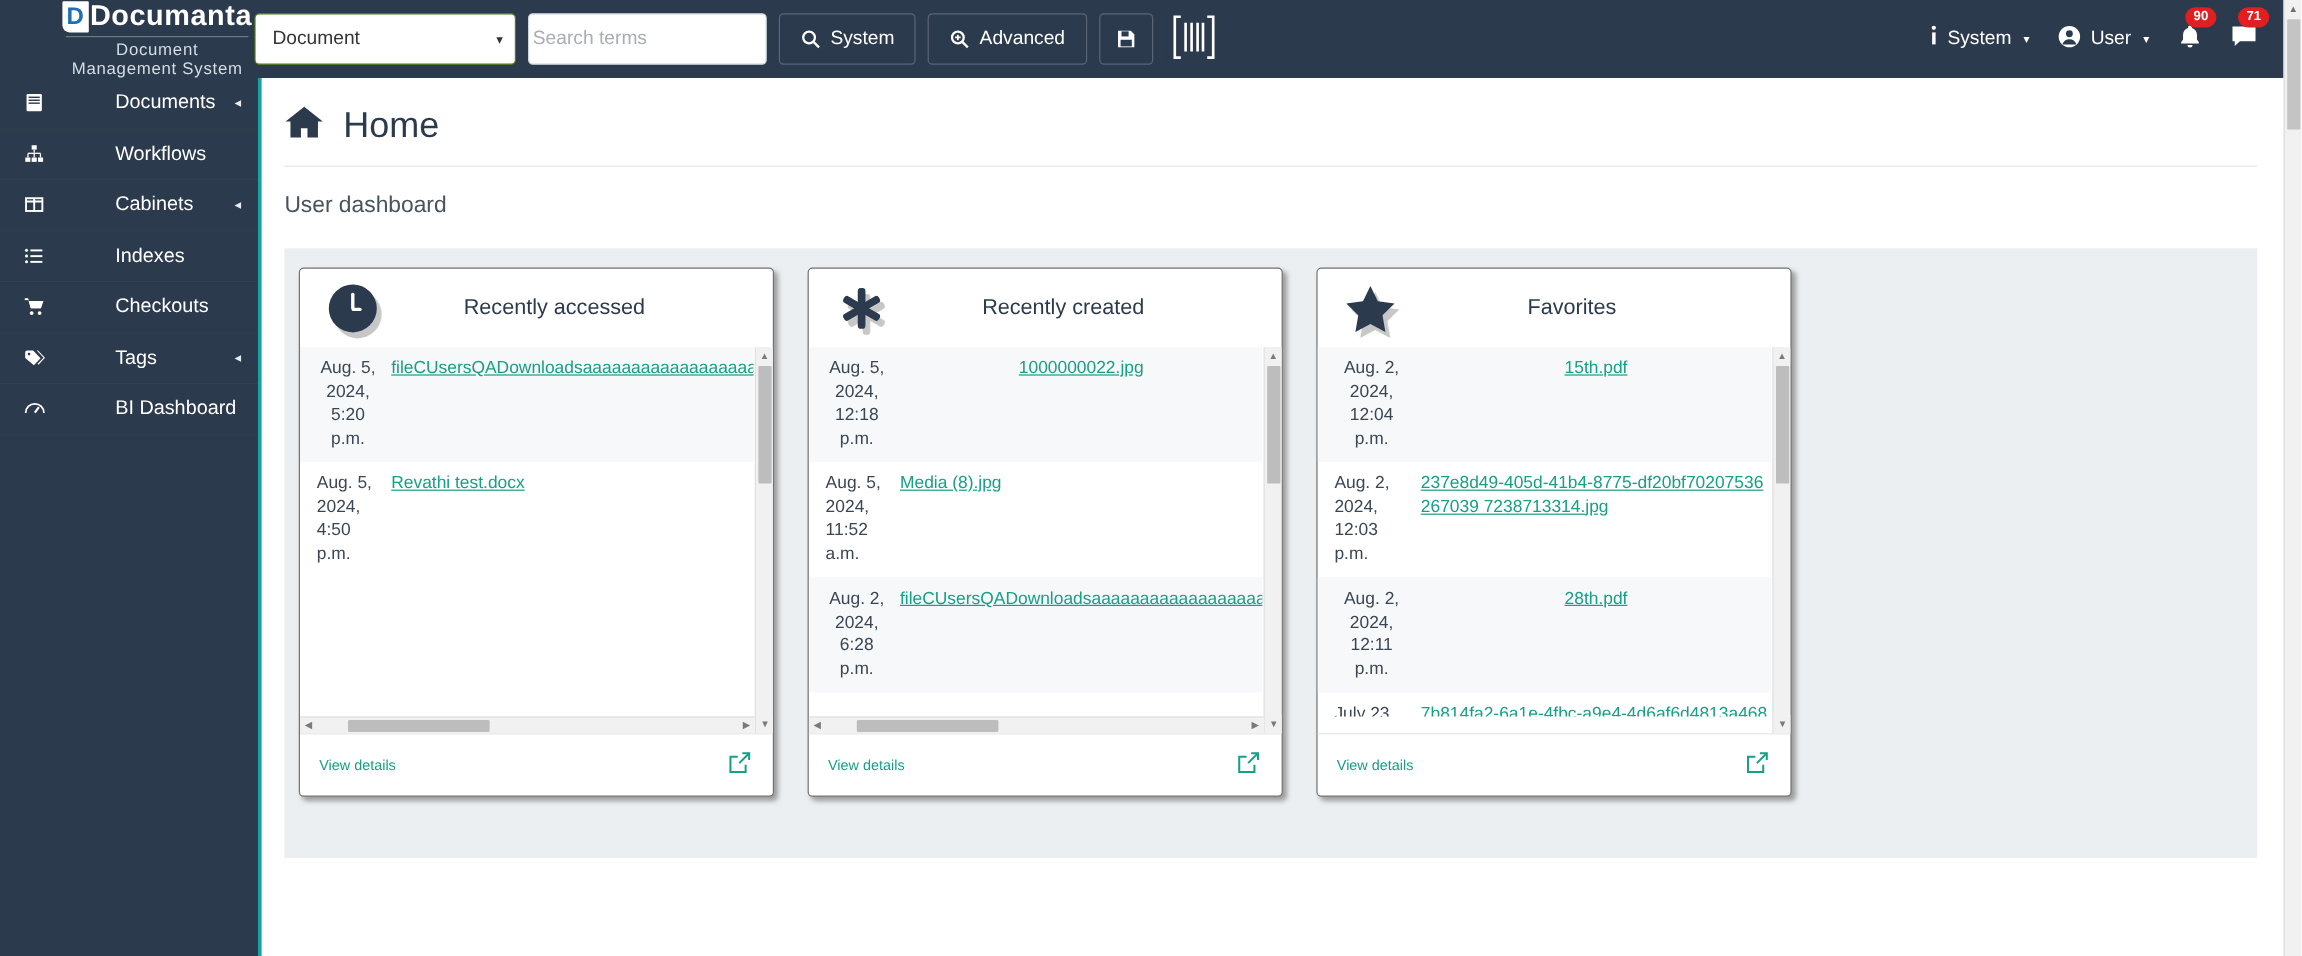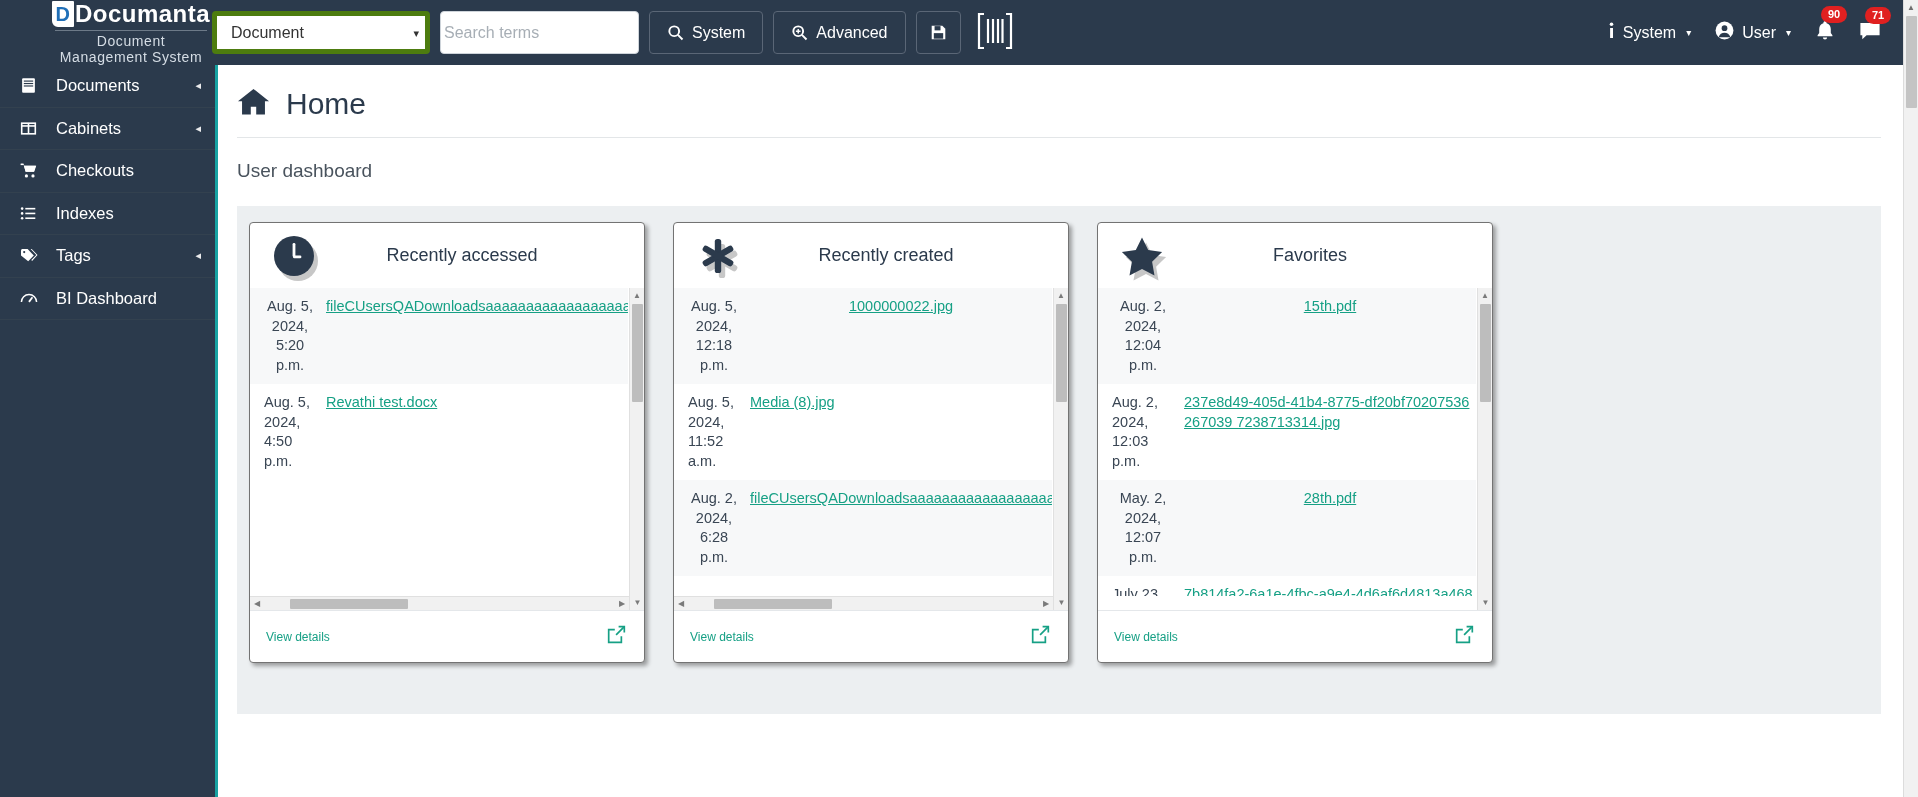--- a/index.html
+++ b/index.html
@@ -54,21 +54,21 @@
   .searchzone {
     display: flex; align-items: center; gap: 10px;
     margin-left: -50px;
   }
   .sel-wrap { position: relative; }
   select.type-select {
     width: 218px; height: 43px;
     padding: 0 28px 0 14px;
     font-size: 16px; color: #333;
     background: #ffffff;
-    border: 5px solid #4d7c0f; border-radius: 4px;
+    border: 1px solid #4d7c0f; border-radius: 4px;
     appearance: none; -webkit-appearance: none;
     font-family: "Liberation Sans", sans-serif;
   }
   .sel-caret {
     position: absolute; right: 11px; top: 50%;
     transform: translateY(-50%);
     pointer-events: none; color: #333; font-size: 11px;
   }
   input.search-input {
     width: 199px; height: 43px;
@@ -129,21 +129,21 @@
     height: 42.5px; padding: 0 14px 0 20px;
     color: #ffffff; font-size: 16.5px;
     cursor: pointer;
     border-bottom: 1px solid #33414f;
   }
   .nav-item .ic {
     width: 26px; display: inline-flex;
     align-items: center; justify-content: flex-start;
     margin-right: 10px; color: #ffffff;
   }
-  .nav-label { flex: 1; }
+  .nav-label { flex: 1; margin-left: 40px; }
   .nav-chev { font-size: 11px; color: #ffffff; opacity: .9; }
 
   
   .main {
     position: absolute; top: 65px; left: 215px;
     width: 1688px; height: 732px;
     background: #ffffff;
     overflow: hidden;
   }
   .page-head {
@@ -402,59 +402,76 @@
           <rect x="2" y="1.2" width="12" height="13.6" rx="1"></rect>
           <rect x="3.6" y="3.3" width="8.8" height="1.1" fill="#2b3a4c"></rect>
           <rect x="3.6" y="5.6" width="8.8" height="1.1" fill="#2b3a4c"></rect>
           <rect x="3.6" y="7.9" width="8.8" height="1.1" fill="#2b3a4c"></rect>
         </svg>
       </span>
       <span class="nav-label">Documents</span>
       <span class="nav-chev">◂</span>
     </div>
 
+    <div class="nav-item">
+      <span class="ic">
+        <svg width="17" height="17" viewBox="0 0 16 16" fill="#fff">
+          <rect x="6" y="1" width="4" height="3.4"></rect>
+          <rect x="1" y="10.6" width="4" height="3.4"></rect>
+          <rect x="6" y="10.6" width="4" height="3.4"></rect>
+          <rect x="11" y="10.6" width="4" height="3.4"></rect>
+          <rect x="7.5" y="4.4" width="1" height="2.4"></rect>
+          <rect x="3" y="6.8" width="10" height="1"></rect>
+          <rect x="2.6" y="7.6" width="1" height="3"></rect>
+          <rect x="7.5" y="7.6" width="1" height="3"></rect>
+          <rect x="12.4" y="7.6" width="1" height="3"></rect>
+        </svg>
+      </span>
+      <span class="nav-label">Workflows</span>
+      <span class="nav-chev"></span>
+    </div>
 
     <div class="nav-item">
       <span class="ic">
         <svg width="17" height="17" viewBox="0 0 16 16" fill="none" stroke="#fff" stroke-width="1.5">
           <rect x="1.6" y="3" width="12.8" height="10"></rect>
           <line x1="8" y1="3" x2="8" y2="13"></line>
           <line x1="1.6" y1="5.6" x2="14.4" y2="5.6"></line>
         </svg>
       </span>
       <span class="nav-label">Cabinets</span>
       <span class="nav-chev">◂</span>
-    </div>
-
-    <div class="nav-item">
-      <span class="ic">
-        <svg width="18" height="17" viewBox="0 0 18 16" fill="#fff">
-          <path d="M.6 1.2h2.7l2.3 8.1h8.2l2-6H4.7"></path>
-          <rect x=".6" y="1.2" width="3" height="1.4"></rect>
-          <path d="M4 3.3h12.2l-2 6H5.7z"></path>
-          <circle cx="6.4" cy="13.4" r="1.6"></circle>
-          <circle cx="13" cy="13.4" r="1.6"></circle>
-        </svg>
-      </span>
-      <span class="nav-label">Checkouts</span>
-      <span class="nav-chev"></span>
     </div>
 
     <div class="nav-item">
       <span class="ic">
         <svg width="17" height="17" viewBox="0 0 16 16" fill="#fff">
           <circle cx="2" cy="3.4" r="1.2"></circle>
             <rect x="5" y="2.7" width="9.4" height="1.5"></rect>
           <circle cx="2" cy="7.9" r="1.2"></circle>
             <rect x="5" y="7.2" width="9.4" height="1.5"></rect>
           <circle cx="2" cy="12.4" r="1.2"></circle>
             <rect x="5" y="11.7" width="9.4" height="1.5"></rect>
         </svg>
       </span>
       <span class="nav-label">Indexes</span>
+      <span class="nav-chev"></span>
+    </div>
+
+    <div class="nav-item">
+      <span class="ic">
+        <svg width="18" height="17" viewBox="0 0 18 16" fill="#fff">
+          <path d="M.6 1.2h2.7l2.3 8.1h8.2l2-6H4.7"></path>
+          <rect x=".6" y="1.2" width="3" height="1.4"></rect>
+          <path d="M4 3.3h12.2l-2 6H5.7z"></path>
+          <circle cx="6.4" cy="13.4" r="1.6"></circle>
+          <circle cx="13" cy="13.4" r="1.6"></circle>
+        </svg>
+      </span>
+      <span class="nav-label">Checkouts</span>
       <span class="nav-chev"></span>
     </div>
 
     <div class="nav-item">
       <span class="ic">
         <svg width="18" height="17" viewBox="0 0 18 16" fill="#fff">
           <path d="M1 3.2C1 2.3 1.7 1.6 2.6 1.6h5l6.2 6.4-5.6 5.8L1 7.9z"></path>
           <circle cx="4.2" cy="4.6" r="1.1" fill="#2b3a4c"></circle>
           <path d="M10.6 1.6h1.1l5.8 6-5.4 5.8-.8-.8 5-5z"></path>
         </svg>
@@ -602,21 +619,21 @@
           <div class="rows">
             <div class="row alt">
               <span class="dt wide">Aug. 2, 2024, 12:04 p.m.</span>
               <span class="nm"><a>15th.pdf</a></span>
             </div>
             <div class="row">
               <span class="dt wide">Aug. 2, 2024, 12:03 p.m.</span>
               <span class="nm wrap"><a>237e8d49-405d-41b4-8775-df20bf70207536267039 7238713314.jpg</a></span>
             </div>
             <div class="row alt">
-              <span class="dt wide">May. 2, 2024, 12:07 p.m.</span>
+              <span class="dt wide">Aug. 2, 2024, 12:11 p.m.</span>
               <span class="nm"><a>28th.pdf</a></span>
             </div>
             <div class="row">
               <span class="dt wide">July 23, 2024,</span>
               <span class="nm wrap"><a>7b814fa2-6a1e-4fbc-a9e4-4d6af6d4813a4687927183094951761.jpg</a></span>
             </div>
           </div>
           <div class="vscroll">
             <div class="up">▲</div>
             <div class="thumb" style="top:16px;height:98px;"></div>

